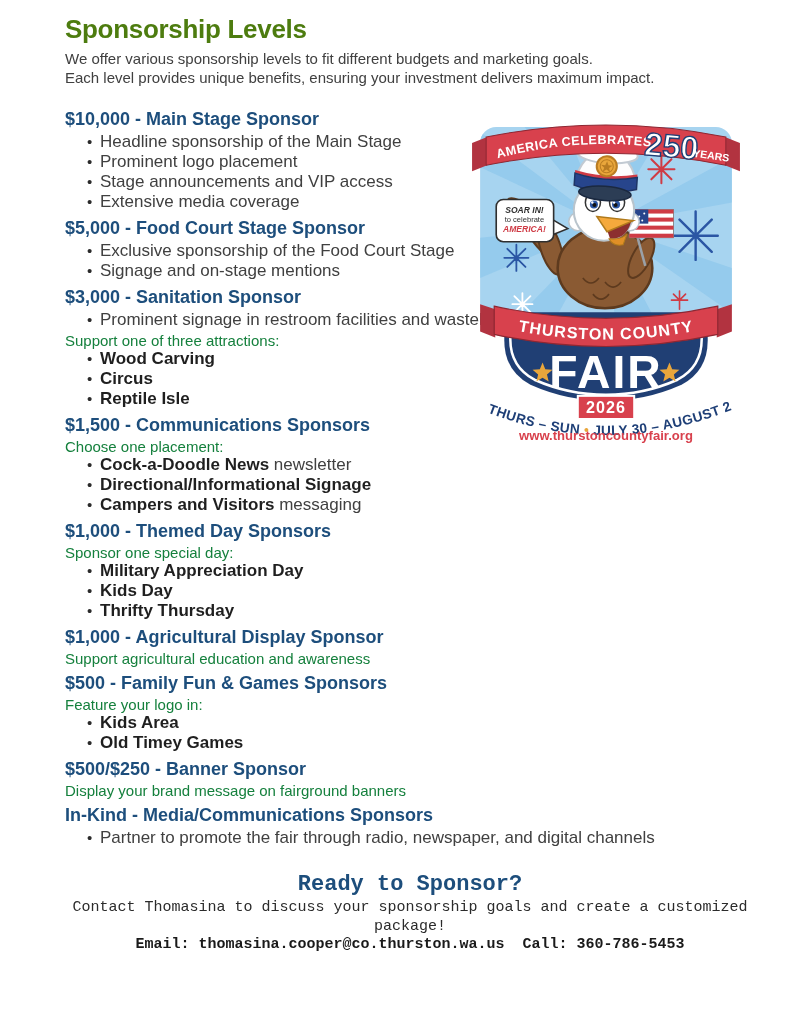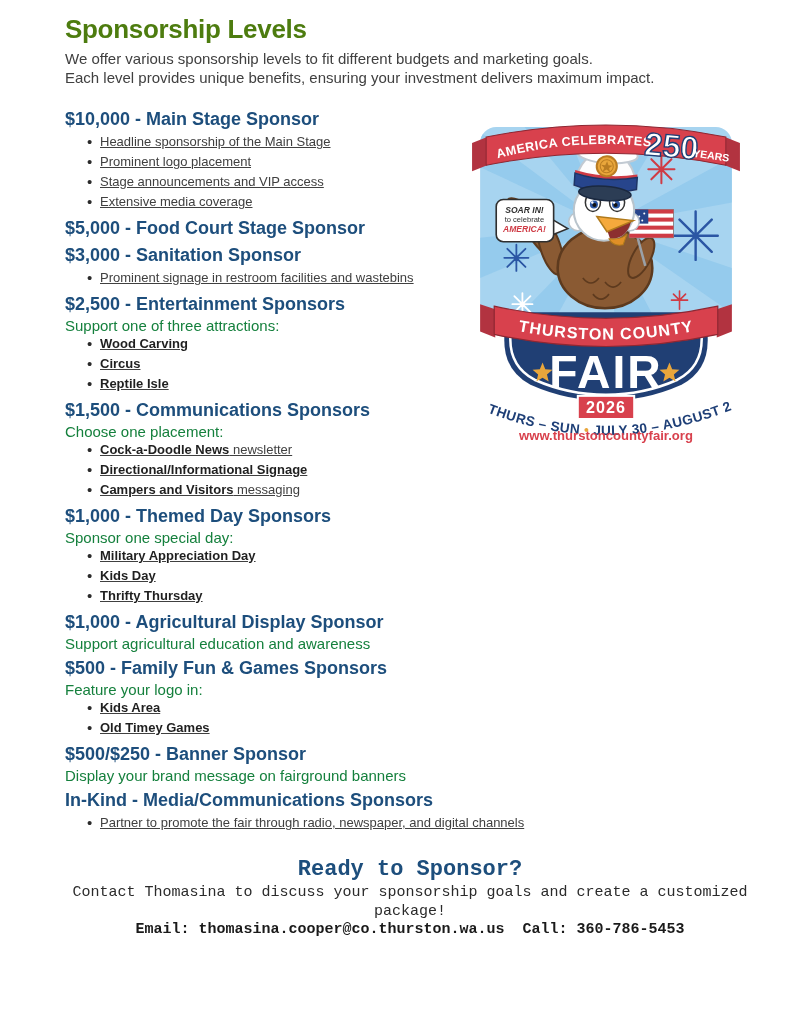--- a/index.html
+++ b/index.html
@@ -24,21 +24,21 @@
   .intro p{margin:0;font-size:15px;line-height:18.5px;color:#404040;}
   section h2{
     margin:6px 0 2px 0;
     font-size:18px;line-height:21px;
     font-weight:bold;color:#1d4e7c;
   }
   section.first h2{margin-top:22px;}
   .lead{margin:0;font-size:15px;line-height:17px;color:#15803d;}
   ul.benefits{list-style:none;margin:0 0 2px 0;padding:0 0 0 35px;}
   ul.benefits li{
-    position:relative;font-size:13px;line-height:20px;color:#404040;text-decoration:underline;
+    position:relative;font-size:17px;line-height:20px;color:#404040;
   }
   ul.benefits li::before{
     content:"\2022";
     position:absolute;left:-13px;top:0;
     color:#2b2b2b;font-size:15px;
   }
   ul.benefits li .b{font-weight:bold;color:#1f1f1f;}
   .footer{margin-top:24px;text-align:center;width:740px;margin-left:-25px;font-family:Liberation Mono, monospace;}
   .footer h2{
     margin:0 0 2px 0;font-size:22px;line-height:25px;
@@ -69,31 +69,34 @@
       <ul class="benefits">
         <li><span class="b"></span><span>Headline sponsorship of the Main Stage</span></li>
         <li><span class="b"></span><span>Prominent logo placement</span></li>
         <li><span class="b"></span><span>Stage announcements and VIP access</span></li>
         <li><span class="b"></span><span>Extensive media coverage</span></li>
       </ul>
     </section>
 
     <section>
       <h2>$5,000 - Food Court Stage Sponsor</h2>
+      <ul class="benefits">
+        <li><span class="b"></span><span>Exclusive sponsorship of the Food Court Stage</span></li>
+        <li><span class="b"></span><span>Signage and on-stage mentions</span></li>
+      </ul>
     </section>
 
     <section>
       <h2>$3,000 - Sanitation Sponsor</h2>
       <ul class="benefits">
         <li><span class="b"></span><span>Prominent signage in restroom facilities and wastebins</span></li>
       </ul>
     </section>
 
     <section>
-      <h2>$2,500 - Entertainment Sponsors</h2>
       <p class="lead">Support one of three attractions:</p>
       <ul class="benefits">
         <li><span class="b">Wood Carving</span><span></span></li>
         <li><span class="b">Circus</span><span></span></li>
         <li><span class="b">Reptile Isle</span><span></span></li>
       </ul>
     </section>
 
     <section>
       <h2>$1,500 - Communications Sponsors</h2>

